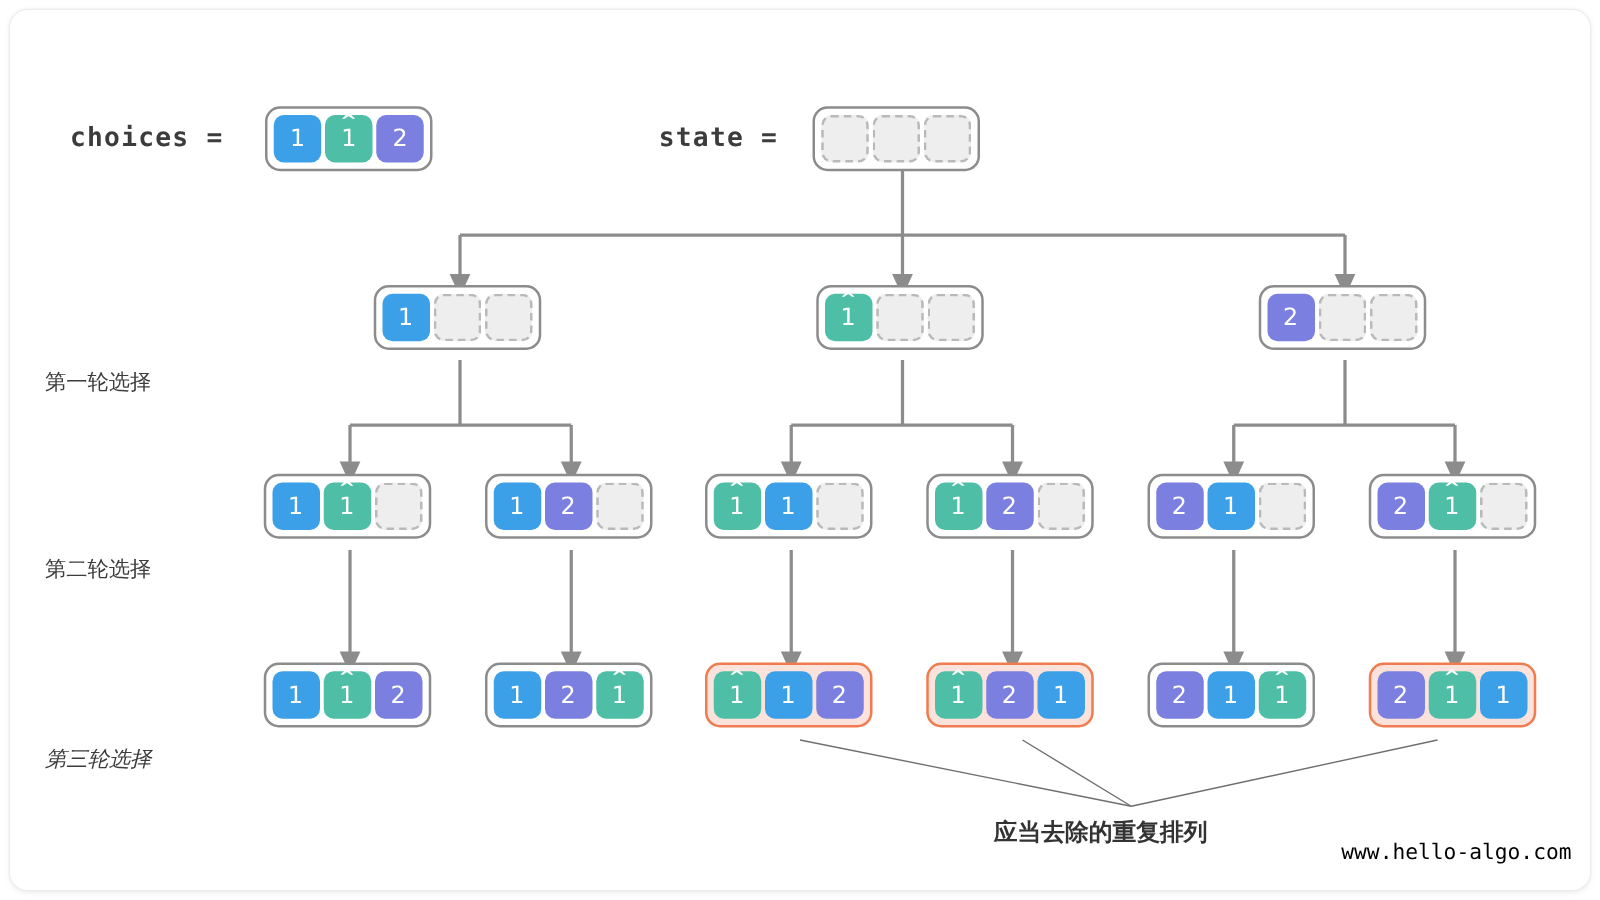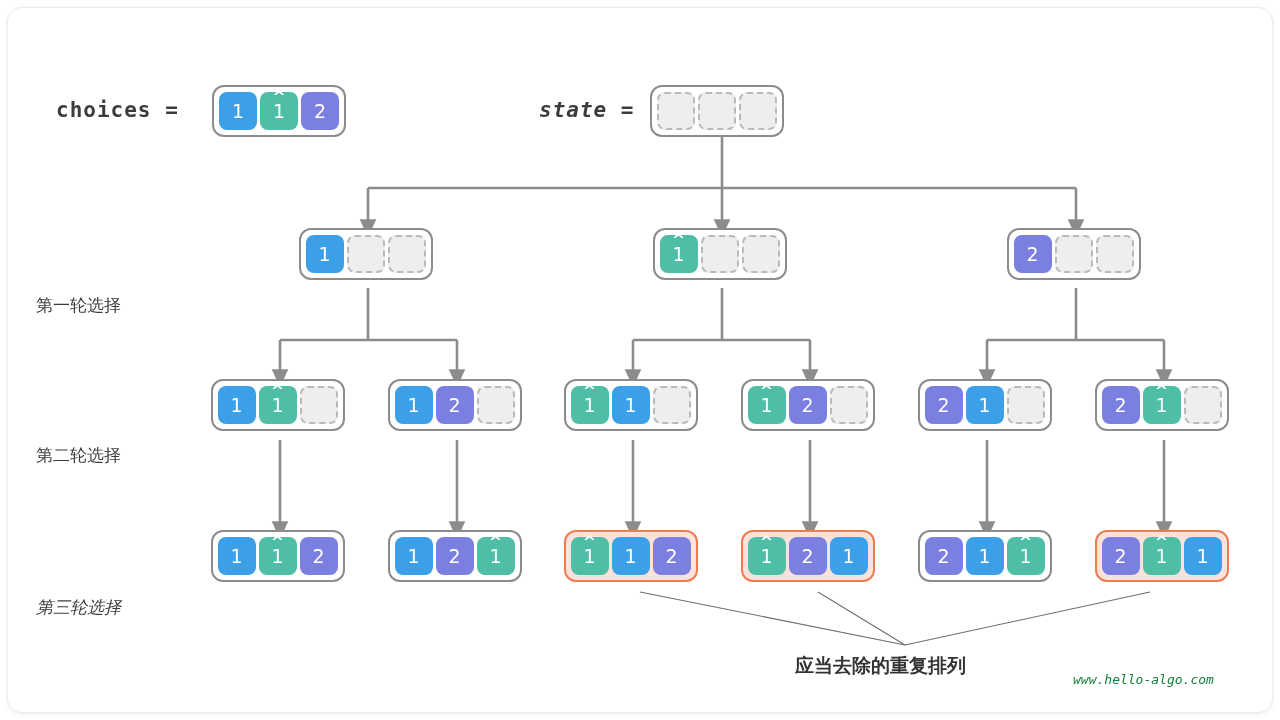--- a/index.html
+++ b/index.html
@@ -99,24 +99,23 @@
     position: absolute;
     font-family: "DejaVu Sans", "Liberation Sans", sans-serif;
     font-size: 19px;
     font-weight: bold;
     color: #333333;
     white-space: nowrap;
   }
   .watermark {
     position: absolute;
     font-family: "DejaVu Sans Mono", "Liberation Mono", monospace;
-    font-size: 13px;
-    color: #15803d;
+    font-size: 17px;
+    color: #000000;
     white-space: nowrap;
-    font-style: italic;
   }
 </style>
 </head>
 <body>
 
 <div id="canvas">
   <div id="card"></div>
 
   <svg id="wires" viewBox="0 0 1280 720">
     <defs>
@@ -156,21 +155,21 @@
     </g>
 
     <g stroke="#6e6e6e" stroke-width="1.1" fill="none">
       <path d="M640,592 L905,645"></path>
       <path d="M818,592 L905,645"></path>
       <path d="M1150,592 L905,645"></path>
     </g>
   </svg>
 
   <div class="mono-label" style="left:56px; top:98px;">choices =</div>
-  <div class="mono-label" style="left:539px; top:98px;font-style:italic;">state =</div>
+  <div class="mono-label" style="left:527px; top:98px;">state =</div>
 
   <div class="arr" id="choices-arr" style="left:212px; top:85px;">
       <div class="cell blue">
         <span>1</span>
       </div>
       <div class="cell green">
         <span class="hat">1</span>
       </div>
       <div class="cell purple">
         <span>2</span>

